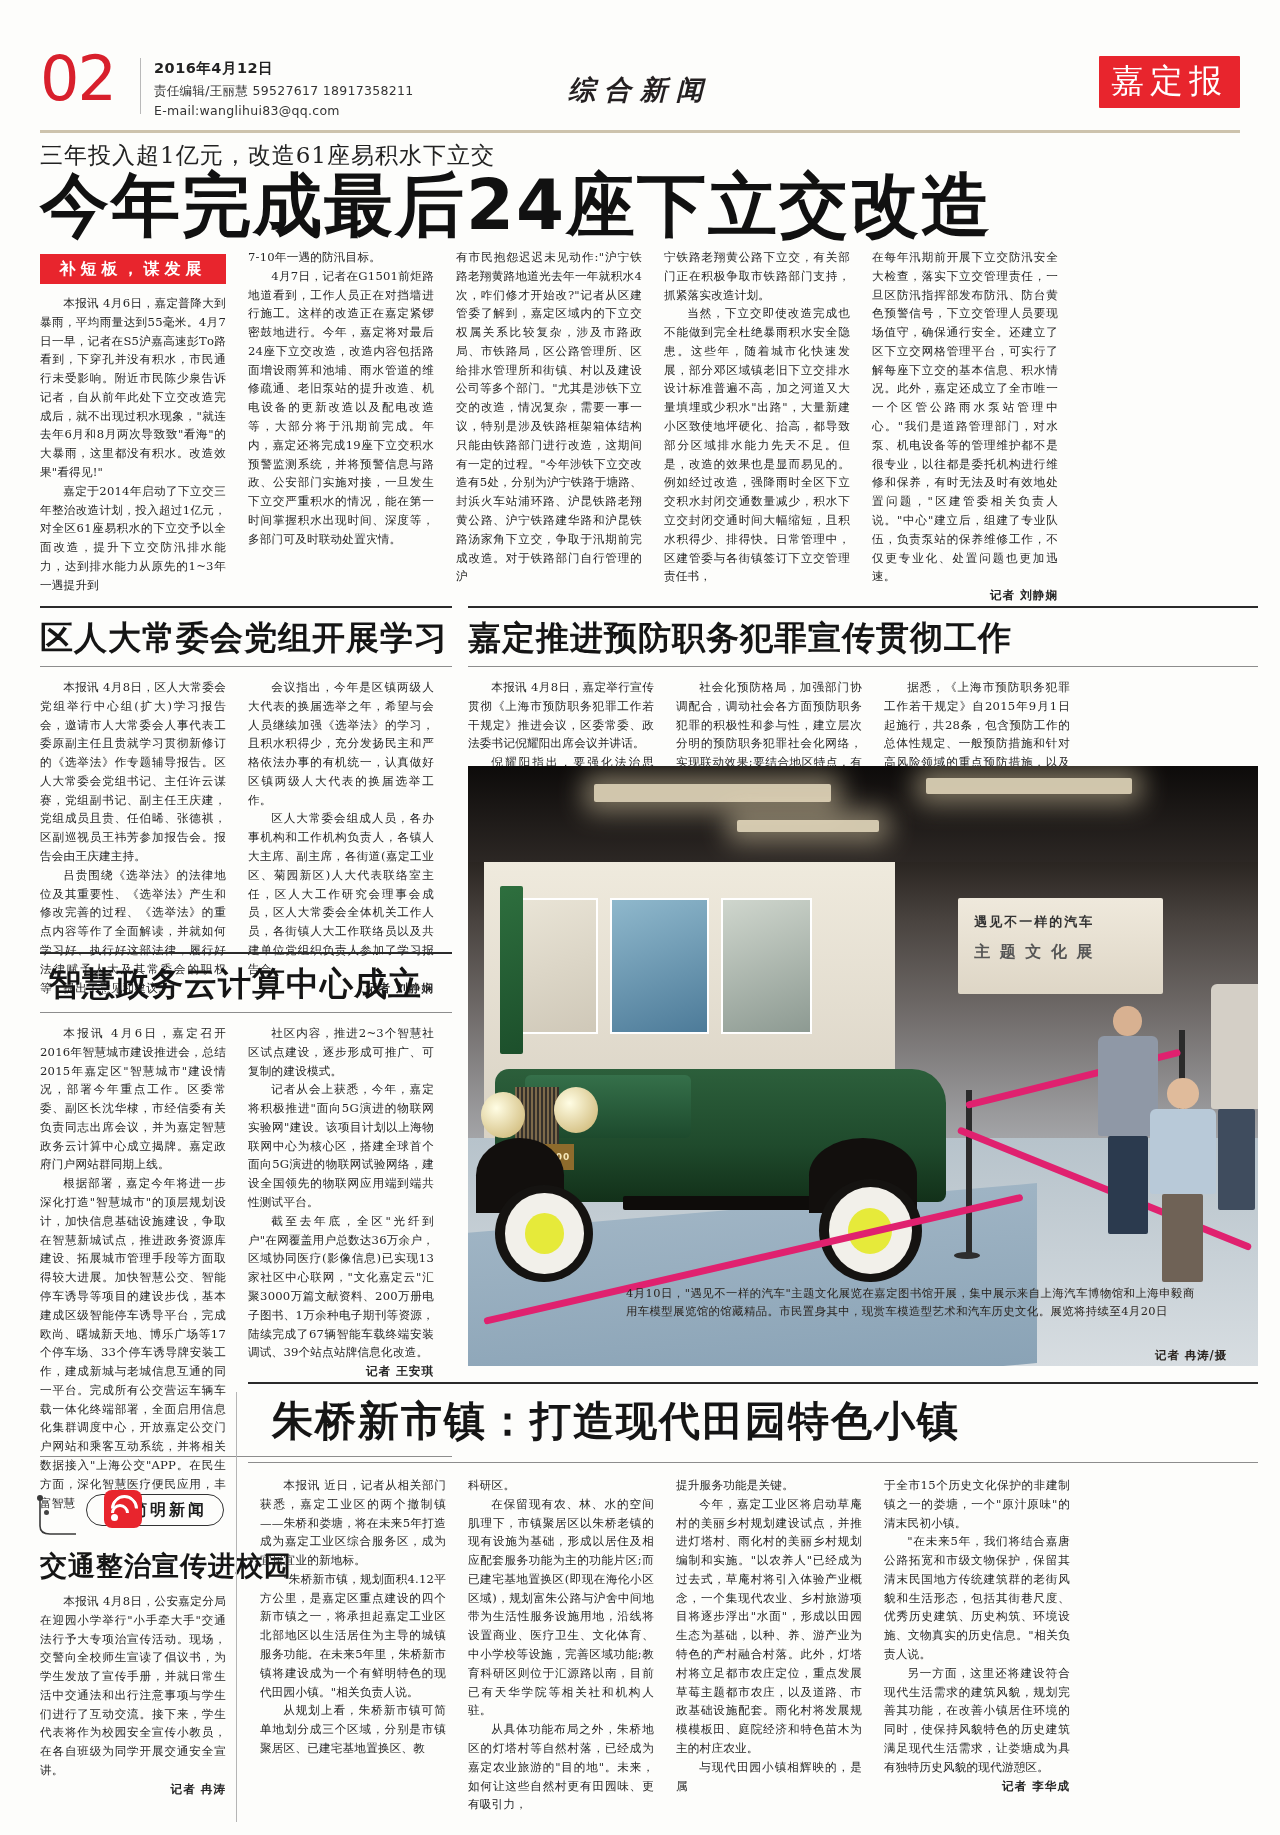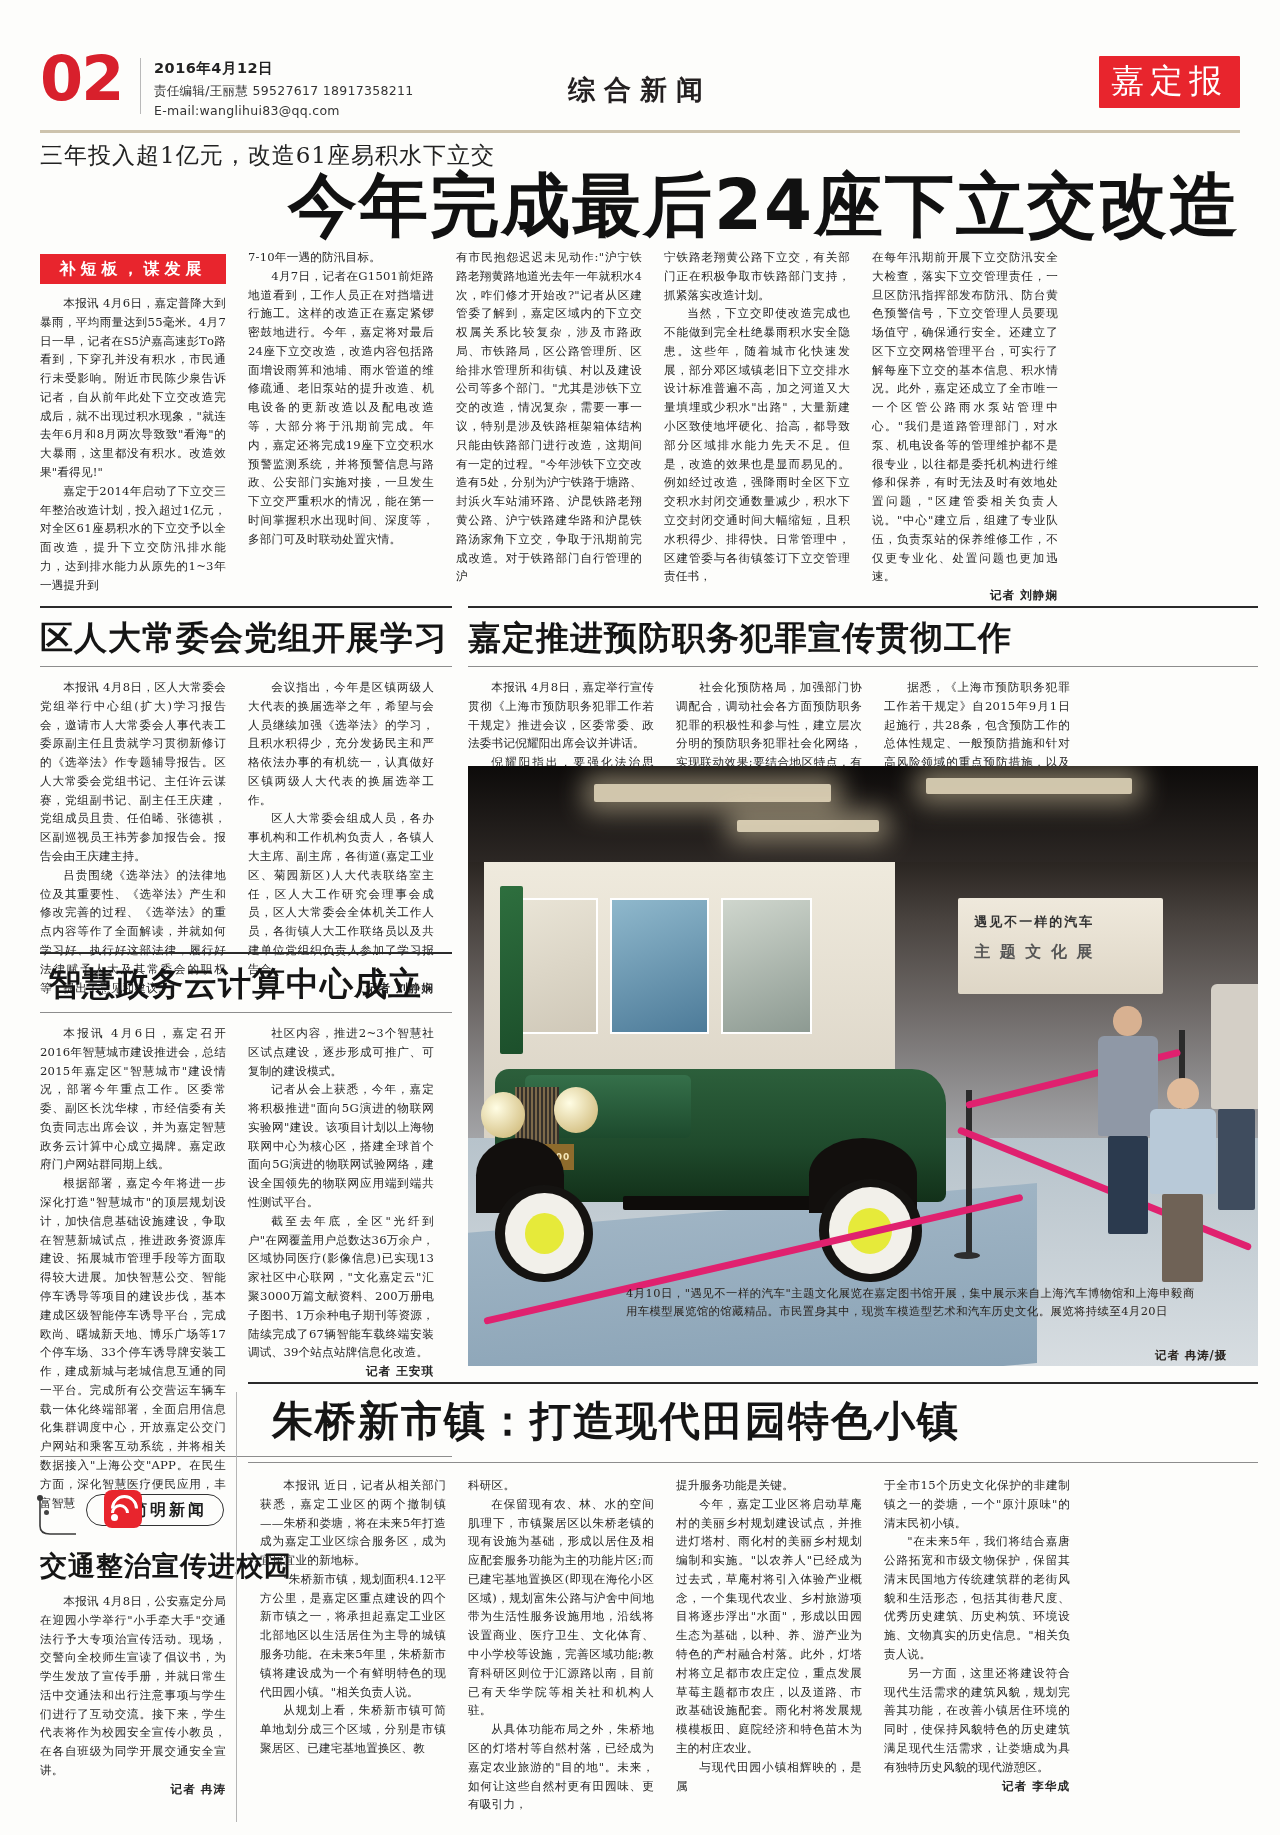--- a/index.html
+++ b/index.html
@@ -9,30 +9,30 @@
     color:#1a1a1a;
     -webkit-font-smoothing:antialiased;
   }
   .page{position:relative;width:1280px;height:1835px;background:#fdfdfb;overflow:hidden;}
 
   
   .masthead{position:absolute;left:40px;top:52px;width:1200px;height:72px;}
   .folio{
     position:absolute;left:0;top:-4px;
     font-family:"DejaVu Sans","Liberation Sans",sans-serif;
-    font-size:62px;font-weight:700;color:#d8202c;letter-spacing:-2px;line-height:1;
+    font-size:62px;font-weight:400;color:#d8202c;letter-spacing:-2px;line-height:1;
   }
   .folio-rule{position:absolute;left:100px;top:6px;width:1px;height:56px;background:#b9b9b9;}
   .folio-meta{position:absolute;left:114px;top:6px;}
   .folio-date{font-size:14.5px;font-weight:bold;color:#222;letter-spacing:.5px;line-height:1.5;}
   .folio-editor{font-size:12.5px;color:#333;letter-spacing:.3px;line-height:1.7;}
   .folio-mail{font-size:12.5px;color:#333;letter-spacing:.3px;line-height:1.6;}
   .section-name{
     position:absolute;left:0;right:0;top:20px;text-align:center;
-    font-size:27px;font-weight:bold;letter-spacing:9px;color:#231f20;
+    font-size:27px;font-weight:bold;letter-spacing:9px;color:#231f20;font-style:italic;
   }
   .brand{
     position:absolute;right:0;top:4px;background:#e8252d;
     padding:6px 12px 8px 12px;border-radius:1px;
   }
   .brand-text{
     font-family:"DejaVu Serif","Liberation Serif",serif;
     font-size:33px;font-weight:normal;color:#ffffff;letter-spacing:6px;
     line-height:1.15;white-space:nowrap;
   }
@@ -41,21 +41,20 @@
   
   .kicker{
     position:absolute;left:40px;top:140px;
     font-family:"DejaVu Serif","Liberation Serif",serif;
     font-size:23px;color:#222;letter-spacing:1px;
   }
   .headline{
     position:absolute;left:40px;top:168px;width:1200px;
     font-size:69px;font-weight:bold;color:#111;letter-spacing:2px;line-height:1.08;
     white-space:nowrap;
-    text-align:right;
   }
 
   
   .col{
     position:absolute;
     font-family:"DejaVu Serif","Liberation Serif",serif;
     font-size:11.6px;line-height:1.62;color:#262626;
     text-align:justify;text-justify:inter-ideograph;
     letter-spacing:.2px;
   }

